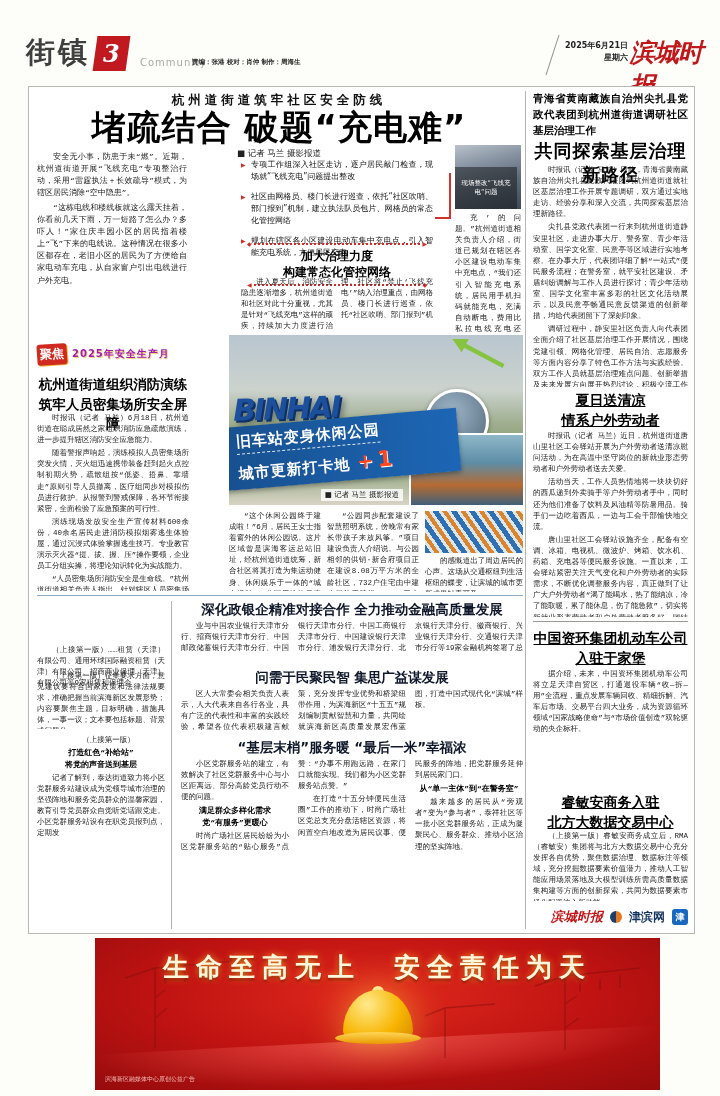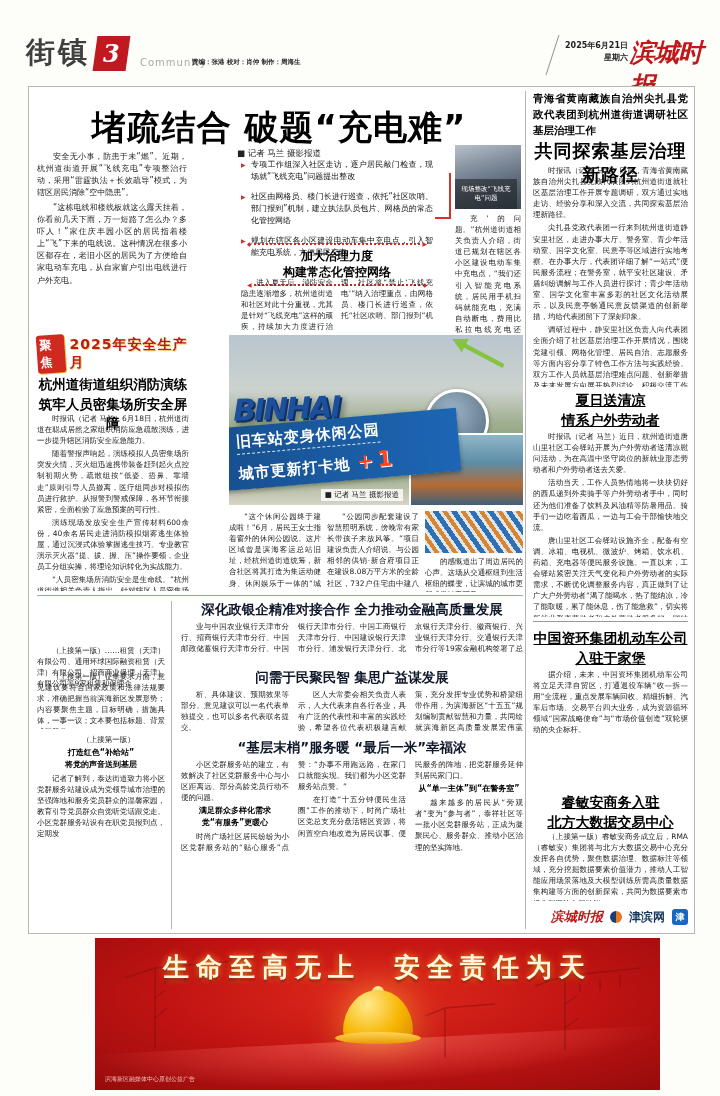--- a/index.html
+++ b/index.html
@@ -18,42 +18,42 @@
   .frame{position:absolute;left:28px;top:86px;width:665px;height:846px;border:1px solid #b8b8b2;background:#fff;}
   .vrule{background:#b5b5af;width:1px;}
   .hrule{border-top:1px solid #8ea9c4;height:0;}
   .hrule2{border-top:1px solid #9a9a94;height:0;}
   
   .kicker{font-size:12.5px;font-weight:bold;text-align:center;letter-spacing:4px;color:#111;}
   .headline{font-size:34px;font-weight:900;text-align:center;letter-spacing:1px;color:#000;white-space:nowrap;}
   .byline{font-size:8.5px;text-align:center;color:#222;}
   .para{font-size:8px;line-height:1.52;text-align:justify;text-indent:2em;margin:0 0 2px;color:#222;}
   .small .para{font-size:7.5px;line-height:1.48;}
-  .colbox{overflow:hidden;}
+  .colbox{overflow:hidden;font-family:Liberation Mono, monospace;}
   .subhead{font-weight:bold;font-size:12px;text-align:center;line-height:1.3;color:#000;}
   .dotline{height:6px;display:flex;align-items:center;margin:2px 6px;}
   .dotline .dash{flex:1;border-top:2px dotted #cf2b24;}
   .dotline::before,.dotline::after{color:#cf2b24;font-size:6px;line-height:1;}
   .dotline.top::before{content:"◆";margin-right:2px;}
   .dotline.top::after{content:"▶";margin-left:2px;}
   .dotline.bot::before{content:"◀";margin-right:2px;}
   .dotline.bot::after{content:"◆";margin-left:2px;}
   .bullet{position:relative;padding-left:10px;font-size:8px;line-height:1.5;margin-bottom:6px;text-align:justify;color:#111;}
   .bullet::before{content:"▶";position:absolute;left:0;top:1px;color:#d2342a;font-size:6px;}
   .bracket{border-right:2px solid #d2342a;border-bottom:2px solid #d2342a;}
   .txtcols2{columns:2;column-gap:8px;}
   .txtcols3{columns:3;column-gap:9px;}
   
   .photo1{background:linear-gradient(165deg,#b9c2cc 0%,#8894a2 30%,#5f6c7c 60%,#3d4a59 100%);}
-  .pcap{position:absolute;left:0;right:4px;bottom:0;background:rgba(20,20,20,.5);color:#fff;font-size:6.5px;text-align:center;padding:6px 0;}
+  .pcap{position:absolute;left:0;right:4px;bottom:0;background:rgba(20,20,20,.5);color:#fff;font-size:6.5px;text-align:center;padding:12px 0;}
   .stripes{background:repeating-linear-gradient(55deg,#2f6fb3 0 5px,#dfe6ea 5px 8px,#d9852f 8px 12px,#dfe6ea 12px 15px);}
   
   .focus{display:flex;align-items:center;}
   .ftag{display:inline-block;background:#d02a20;color:#fff;font-weight:bold;font-size:12px;padding:2px 3px;border-radius:3px;transform:rotate(-4deg);margin-right:5px;box-shadow:1px 1px 0 #f0c040;}
-  .ftitle{color:#b91c1c;font-weight:900;font-size:14px;letter-spacing:1px;text-shadow:1px 1px 0 #f5d67a;}
+  .ftitle{color:#a21caf;font-weight:900;font-size:10px;letter-spacing:1px;text-shadow:1px 1px 0 #f5d67a;}
   .fire-head{font-size:13.5px;font-weight:bold;text-align:center;line-height:1.45;color:#000;}
   
   .collage{background:linear-gradient(180deg,#b9c6cf 0%,#ccd3ce 32%,#9fae8f 52%,#7c9a6d 72%,#d8d4c6 100%);overflow:hidden;}
   .bin-letters{position:absolute;left:4px;top:56px;font-size:30px;font-weight:900;font-style:italic;color:#1c4f9c;text-shadow:2px 2px 0 #0d3168,4px 4px 6px rgba(0,0,0,.4);transform:rotate(-2deg);letter-spacing:-2px;}
   .circle{position:absolute;border-radius:50%;border:3px solid #fff;box-shadow:0 1px 4px rgba(0,0,0,.4);background:radial-gradient(circle at 40% 35%,#9fb6c8,#51687a);}
   .garrow{position:absolute;width:58px;height:15px;background:#86c440;clip-path:polygon(0 50%,25% 0,25% 35%,100% 35%,100% 65%,25% 65%,25% 100%);transform:rotate(28deg);box-shadow:0 1px 2px rgba(0,0,0,.3);}
   .pav{position:absolute;right:0;bottom:0;width:112px;height:70px;background:linear-gradient(180deg,#8fb7c9 0%,#5d8da6 40%,#b56a32 72%,#3f607a 100%);border-left:2px solid #fff;border-top:2px solid #fff;}
   .band{position:absolute;left:-8px;bottom:24px;width:212px;height:58px;background:linear-gradient(90deg,#17508f,#1d66b5);transform:rotate(-5deg);box-shadow:0 2px 5px rgba(0,0,0,.35);color:#fff;padding:5px 10px 0 16px;}
   .bt1{font-size:15px;font-weight:bold;letter-spacing:1px;display:inline-block;border-bottom:1px dashed rgba(255,255,255,.85);padding-bottom:2px;}
   .bt2{font-size:15px;font-weight:bold;letter-spacing:1px;margin-top:2px;}
@@ -96,20 +96,21 @@
   <div class="abs credits" style="left:192px;top:58px;">责编：张港  校对：肖仲  制作：周海生</div>
   <div class="abs slash" style="left:552px;top:34px;"></div>
   <div class="abs dateblk" style="left:562px;top:40px;width:66px;">
     <div>2025年6月21日</div>
     <div>星期六</div>
   </div>
   <div class="abs masthead" style="left:630px;top:36px;">滨城时报</div>
 
   <div class="frame">
 
+    <div class="abs kicker" style="left:70px;top:5px;width:360px;">杭州道街道筑牢社区安全防线</div>
     <div class="abs headline" style="left:10px;top:18px;width:480px;">堵疏结合  破题“充电难”</div>
     <div class="abs byline" style="left:140px;top:61px;width:220px;">■ 记者 马兰 摄影报道</div>
 
     <div class="abs colbox" style="left:8px;top:64px;width:150px;height:182px;">
       <p class="para">安全无小事，防患于未“燃”。近期，杭州道街道开展“飞线充电”专项整治行动，采用“雷霆执法＋长效疏导”模式，为辖区居民消除“空中隐患”。</p>
       <div>
           <p class="para">“这栋电线和楼线板就这么露天挂着，你看前几天下雨，万一短路了怎么办？多吓人！”家住庆丰园小区的居民指着楼上“飞”下来的电线说。这种情况在很多小区都存在，老旧小区的居民为了方便给自家电动车充电，从自家窗户引出电线进行户外充电。</p>
         </div>
     </div>
 
@@ -202,21 +203,20 @@
     </div>
     <div class="abs vrule" style="left:142px;top:514px;height:328px;"></div>
 
     <div class="abs bott-head" style="left:152px;top:514px;width:342px;">深化政银企精准对接合作  全力推动金融高质量发展</div>
     <div class="abs colbox txtcols3 small" style="left:152px;top:534px;width:342px;height:44px;">
         <p class="para">业与中国农业银行天津市分行、招商银行天津市分行、中国邮政储蓄银行天津市分行、中国银行天津市分行、中国工商银行天津市分行、中国建设银行天津市分行、浦发银行天津分行、北京银行天津分行、徽商银行、兴业银行天津分行、交通银行天津市分行等19家金融机构签署了总金额达767亿元的授信协议，为自贸区租赁和保理产业发展注入“活水”。</p>
       </div>
 
     <div class="abs bott-head" style="left:152px;top:582px;width:342px;">问需于民聚民智  集思广益谋发展</div>
     <div class="abs colbox txtcols3 small" style="left:152px;top:602px;width:342px;height:46px;">
-        <p class="para">析、具体建议、预期效果等部分。意见建议可以一名代表单独提交，也可以多名代表联名提交。</p>
         <p class="para">区人大常委会相关负责人表示，人大代表来自各行各业，具有广泛的代表性和丰富的实践经验，希望各位代表积极建言献策，充分发挥专业优势和桥梁纽带作用，为滨海新区“十五五”规划编制贡献智慧和力量，共同绘就滨海新区高质量发展宏伟蓝图，打造中国式现代化“滨城”样板。</p>
       </div>
 
     <div class="abs bott-head" style="left:152px;top:652px;width:342px;">“基层末梢”服务暖  “最后一米”幸福浓</div>
     <div class="abs colbox txtcols3 small" style="left:152px;top:672px;width:342px;height:170px;">
       <div>
           <p class="para">小区党群服务站的建立，有效解决了社区党群服务中心与小区距离远、部分高龄党员行动不便的问题。</p>
         </div>
       <div class="inhead">
         <div>满足群众多样化需求</div>

